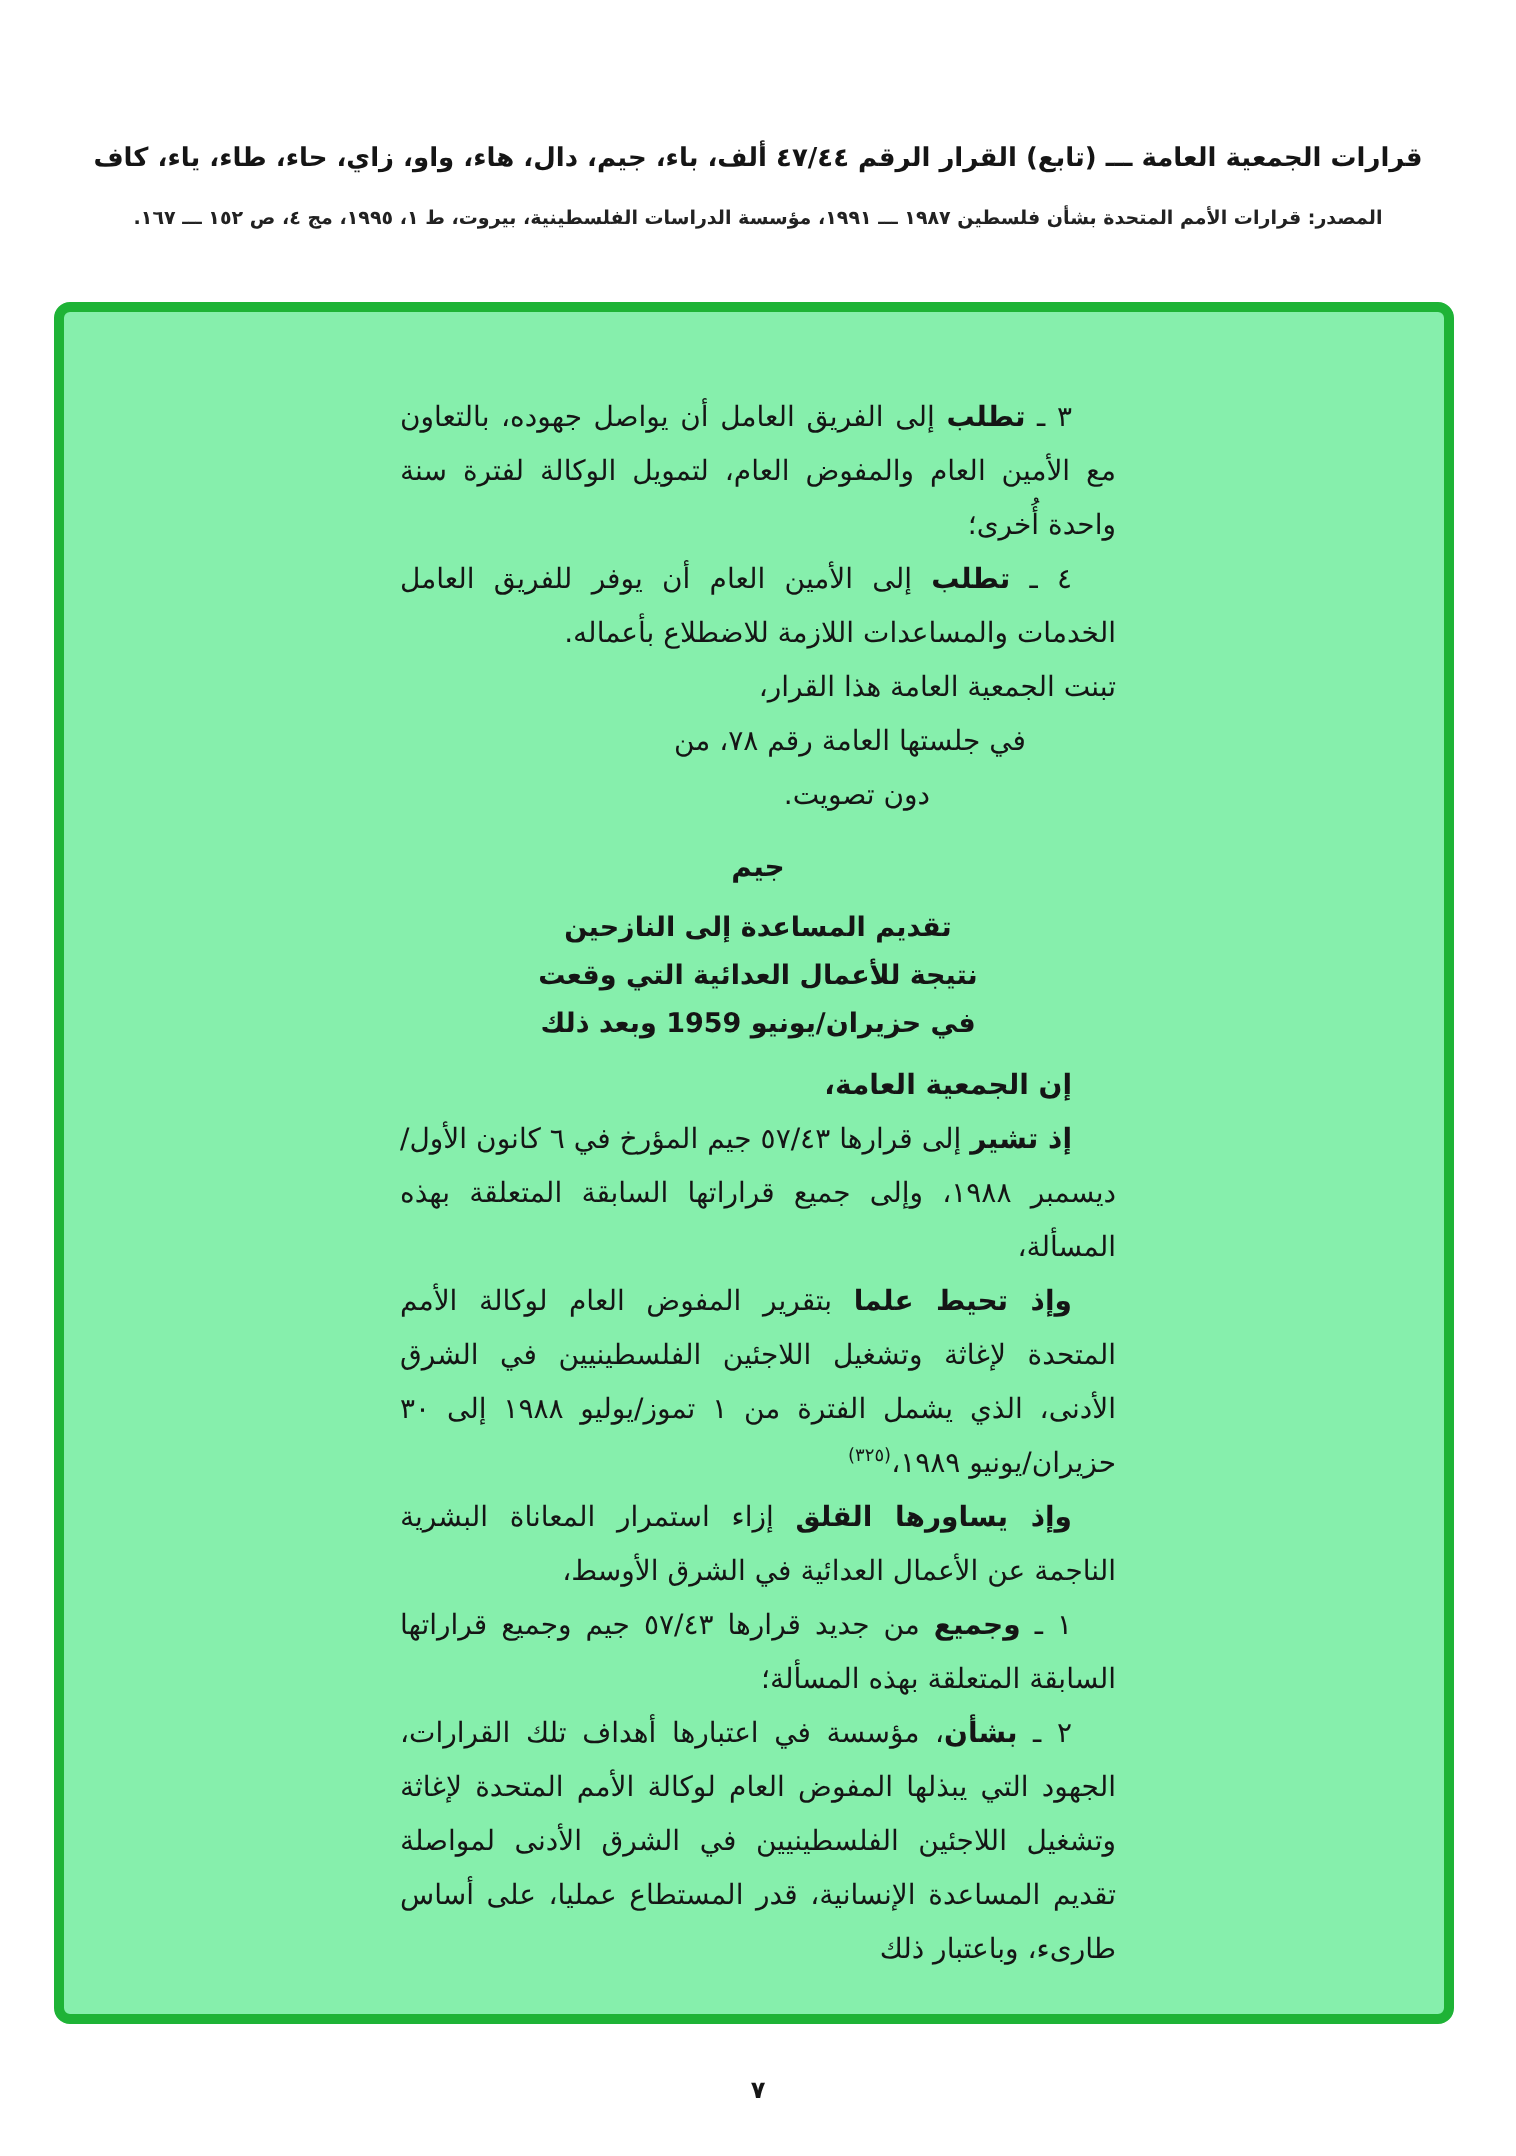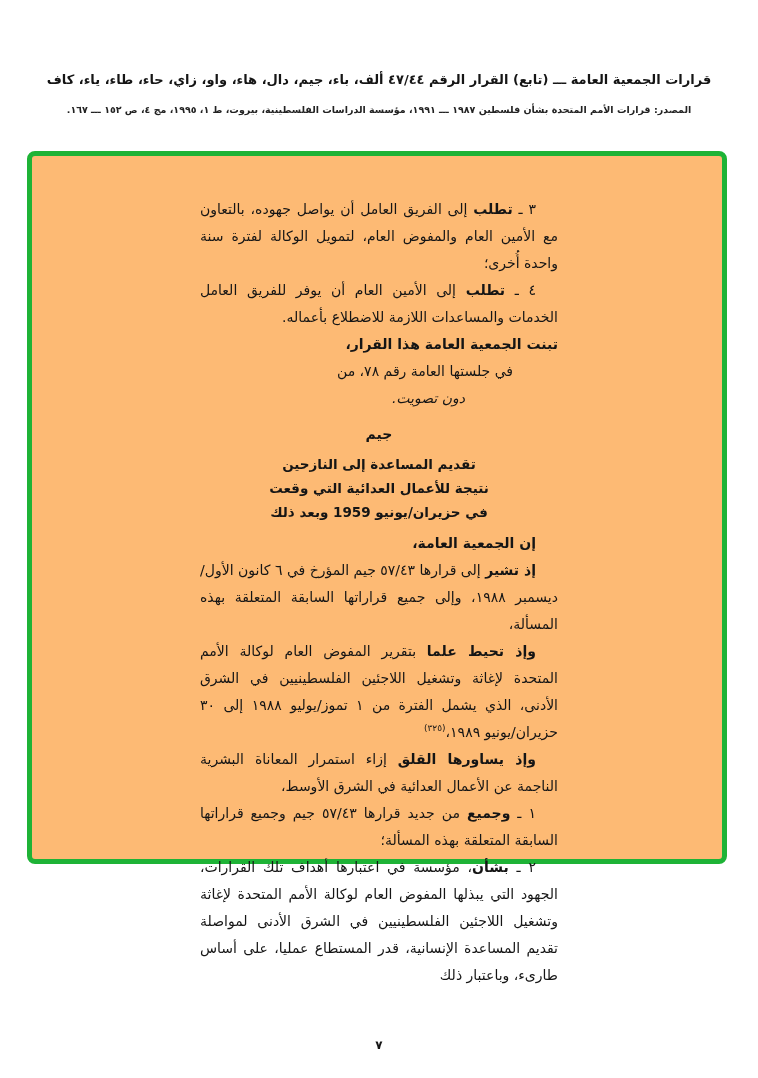--- a/index.html
+++ b/index.html
@@ -18,23 +18,23 @@
     white-space: nowrap;
   }
   .source-line {
     position: absolute; top: 104px; left: 40px; right: 40px;
     direction: rtl; text-align: center;
     font-size: 9.5px; font-weight: bold; color: #222;
     white-space: nowrap;
   }
   .res-frame {
     position: absolute; left: 27px; top: 151px;
-    width: 700px; height: 713px;
+    width: 700px; height: 861px;
     border: 5px solid #1eb336; border-radius: 8px;
-    background: #fdba74;
+    background: #86efac;
   }
   .content-column {
     position: absolute; left: 168px; top: 40px; width: 358px;
     direction: rtl; text-align: justify;
     font-size: 14px; line-height: 27px;
   }
   .para { text-indent: 22px; }
   .bold { font-weight: bold; }
   .para sup {
     font-size: 9px; line-height: 0; vertical-align: super;
@@ -69,23 +69,23 @@
 <body>
 
 <div class="header-title">قرارات الجمعية العامة ـــ (تابع) القرار الرقم ٤٧/٤٤ ألف، باء، جيم، دال، هاء، واو، زاي، حاء، طاء، ياء، كاف</div>
 
 <div class="source-line">المصدر: قرارات الأمم المتحدة بشأن فلسطين ١٩٨٧ ـــ ١٩٩١، مؤسسة الدراسات الفلسطينية، بيروت، ط ١، ١٩٩٥، مج ٤، ص ١٥٢ ـــ ١٦٧.</div>
 
 <div class="res-frame" style="border-color: rgb(30, 179, 54);">
   <div class="content-column">
       <div class="para"><span>٣ ـ </span><span class="bold">تطلب</span><span> إلى الفريق العامل أن يواصل جهوده، بالتعاون مع الأمين العام والمفوض العام، لتمويل الوكالة لفترة سنة واحدة أُخرى؛</span></div>
       <div class="para"><span>٤ ـ </span><span class="bold">تطلب</span><span> إلى الأمين العام أن يوفر للفريق العامل الخدمات والمساعدات اللازمة للاضطلاع بأعماله.</span></div>
-      <div class="adoption-line" style="padding-right: 0px; font-weight: bold;">تبنت الجمعية العامة هذا القرار،</div>
+      <div class="adoption-line" style="padding-right: 0px;">تبنت الجمعية العامة هذا القرار،</div>
       <div class="adoption-line" style="padding-right: 45px;">في جلستها العامة رقم ٧٨، من</div>
-      <div class="adoption-line" style="padding-right: 93px; font-style: italic;">دون تصويت.</div>
+      <div class="adoption-line" style="padding-right: 93px;">دون تصويت.</div>
       <div class="section-heading">جيم</div>
       <div class="subtitle-block">
         <div class="subtitle-line">تقديم المساعدة إلى النازحين</div>
         <div class="subtitle-line">نتيجة للأعمال العدائية التي وقعت</div>
         <div class="subtitle-line">في حزيران/يونيو 1959 وبعد ذلك</div>
       </div>
       <div class="para"><span class="bold">إن الجمعية العامة،</span></div>
       <div class="para"><span class="bold">إذ تشير</span><span> إلى قرارها ٥٧/٤٣ جيم المؤرخ في ٦ كانون الأول/ديسمبر ١٩٨٨، وإلى جميع قراراتها السابقة المتعلقة بهذه المسألة،</span></div>
       <div class="para"><span class="bold">وإذ تحيط علما</span><span> بتقرير المفوض العام لوكالة الأمم المتحدة لإغاثة وتشغيل اللاجئين الفلسطينيين في الشرق الأدنى، الذي يشمل الفترة من ١ تموز/يوليو ١٩٨٨ إلى ٣٠ حزيران/يونيو ١٩٨٩،</span><sup>(٣٢٥)</sup></div>
       <div class="para"><span class="bold">وإذ يساورها القلق</span><span> إزاء استمرار المعاناة البشرية الناجمة عن الأعمال العدائية في الشرق الأوسط،</span></div>

